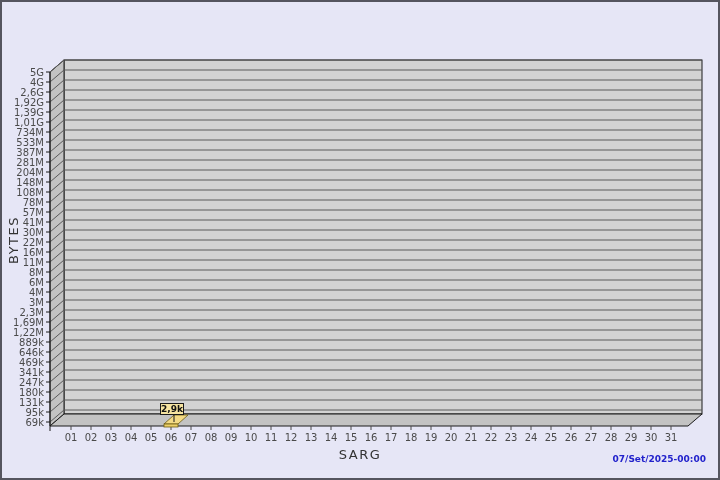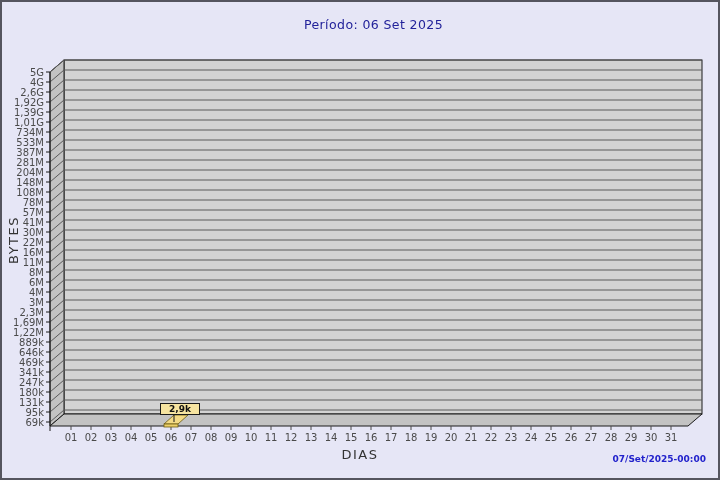--- a/index.html
+++ b/index.html
@@ -26,29 +26,28 @@
     font-size:13px;letter-spacing:1.5px;color:var(--axis-title,#333);
   }
   .datestamp{
     position:absolute;right:12px;top:452px;
     font-size:9px;font-weight:bold;color:var(--timestamp,#2222cc);white-space:pre;
   }
   .flag{
     position:absolute;z-index:2;
     background:var(--flag-bg,#f6e4a0);border:1px solid #1a1a1a;
     font-size:9px;font-weight:bold;color:#111;
-    padding:0 8px;line-height:10px;white-space:pre;
+    padding:0 0;line-height:10px;white-space:pre;
   }
 </style>
 </head>
 <body>
 
 <div class="frame">
 
-  <div class="title-line t2">Período: 06 Set 2025</div>
 
   <svg id="chart" width="720" height="480">
       <rect x="62" y="58" width="638" height="354" fill="#d3d3d3" stroke="#1a1a1a" stroke-width="1"></rect>
       <polygon points="62,58 48,70 48,424 62,412" fill="#c3c3c3" stroke="#1a1a1a" stroke-width="1"></polygon>
       <polygon points="48,424 62,412 700,412 686,424" fill="#c3c3c3" stroke="#1a1a1a" stroke-width="1"></polygon>
       <line x1="62" y1="58" x2="700" y2="58" stroke="#5a5a5a" stroke-width="1"></line>
       <line x1="48" y1="70" x2="62" y2="58" stroke="#5a5a5a" stroke-width="1"></line>
       <line x1="44" y1="70" x2="48" y2="70" stroke="#1a1a1a" stroke-width="1"></line>
       <text x="42" y="73.5" text-anchor="end" font-size="10" fill="#4a4a4a">5G</text>
       <line x1="62" y1="68" x2="700" y2="68" stroke="#5a5a5a" stroke-width="1"></line>
@@ -253,18 +252,18 @@
       <line x1="649" y1="424" x2="649" y2="428" stroke="#4a4a4a" stroke-width="1"></line>
       <text x="649" y="439" text-anchor="middle" font-size="10" fill="#4a4a4a">30</text>
       <line x1="669" y1="424" x2="669" y2="428" stroke="#4a4a4a" stroke-width="1"></line>
       <text x="669" y="439" text-anchor="middle" font-size="10" fill="#4a4a4a">31</text>
       <polygon points="162,422 176,422 186,413 172,413" fill="#f3da85" stroke="#6b5a10" stroke-width="0.8"></polygon>
       <rect x="162" y="422" width="14" height="3" fill="#eccf68" stroke="#6b5a10" stroke-width="0.8"></rect>
       <line x1="172" y1="412" x2="172" y2="420" stroke="#1a1a1a" stroke-width="1"></line>
     </svg>
 
   <div class="ylabel">BYTES</div>
-  <div class="xlabel">DIAS</div>
+  <div class="xlabel">SARG</div>
 
   <div class="flag" id="point-flag" style="left: 158px; top: 401px;">2,9k</div>
 
   <div class="datestamp">07/Set/2025-00:00</div>
 </div>
 
 </body></html>

